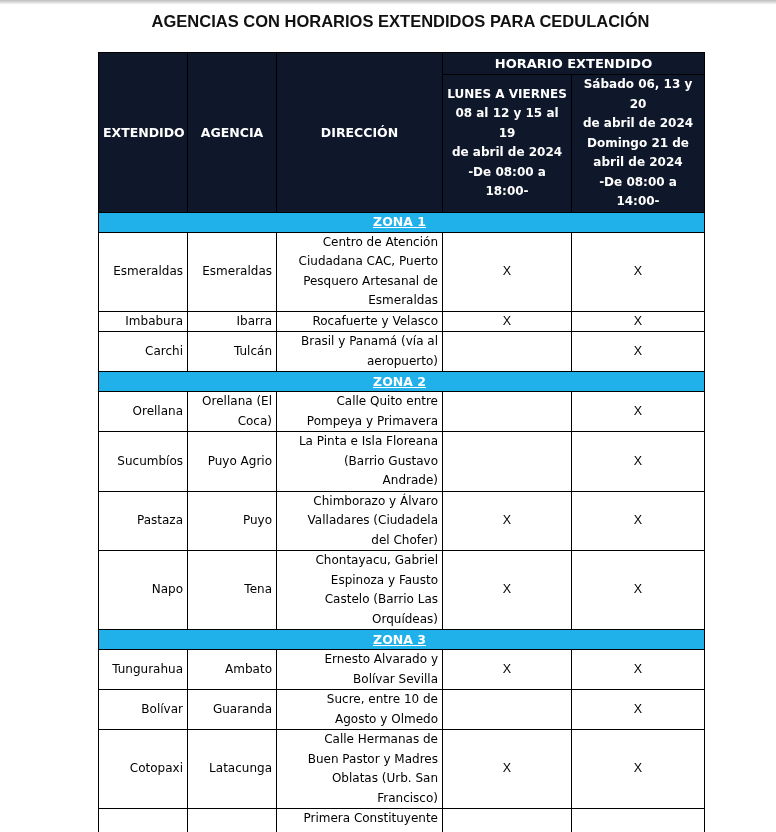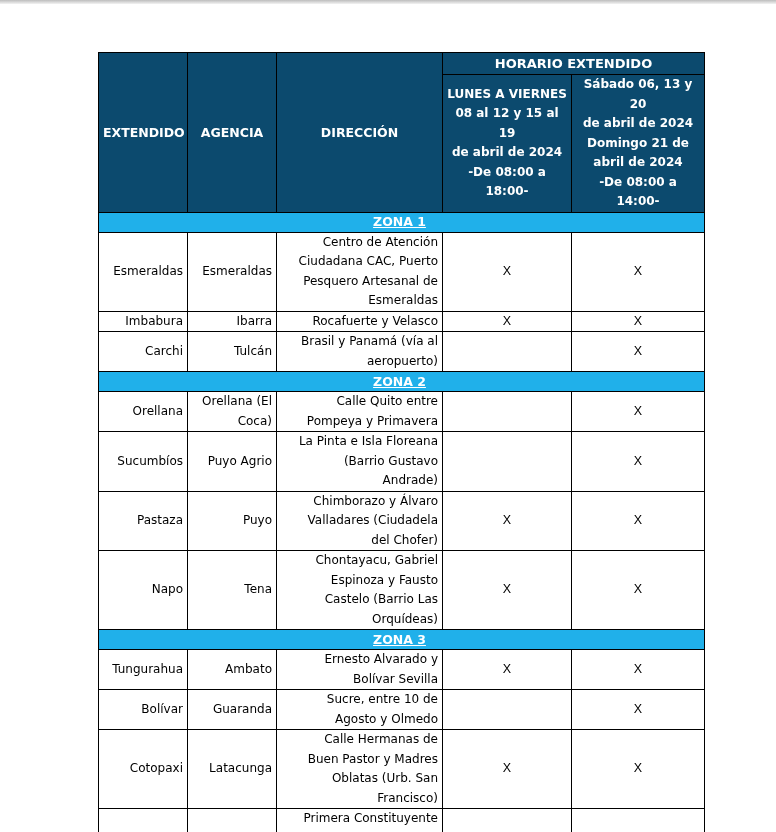--- a/index.html
+++ b/index.html
@@ -19,40 +19,41 @@
   table.agencias {
     position: absolute; left: 98px; top: 52px;
     border-collapse: collapse; table-layout: fixed; width: 606px;
     font-family: "DejaVu Sans", "Liberation Sans", sans-serif; font-size: 12px;
   }
   table.agencias td, table.agencias th {
     border: 1.5px solid #000; padding: 0 4px; vertical-align: middle;
     line-height: 19.5px; overflow: hidden;
   }
   th {
-    background: #0c4a6e; color: #ffffff; font-weight: bold; text-align: center;
+    background: #0f172a; color: #ffffff; font-weight: bold; text-align: center;
     font-size: 12.5px;
   }
   th.group { height: 21px; font-size: 13px; }
   th.sub { line-height: 18.5px; font-size: 12px; padding: 0 2px; }
   tr.zona td {
     background: #20b0ea; color: #ffffff; font-weight: bold; text-align: center;
     height: 19px; line-height: 18px; font-size: 12.5px; padding-left: 0; text-decoration: underline;
   }
   td.mark { text-align: center; font-family: "Liberation Sans", sans-serif; font-size: 12.5px; }
   td.prov, td.agen, td.dir { text-align: right; }
   col.c1 { width: 89px; } col.c2 { width: 89px; } col.c3 { width: 166px; }
   col.c4 { width: 129px; } col.c5 { width: 133px; }
 </style>
 </head>
 <body>
 
 <div class="topbar"></div>
 
 <div class="title">
+  <div>AGENCIAS CON HORARIOS EXTENDIDOS PARA CEDULACIÓN</div>
 </div>
 
 <table class="agencias">
   <colgroup>
     <col class="c1">
       <col class="c2">
       <col class="c3">
       <col class="c4">
       <col class="c5">
   </colgroup>

